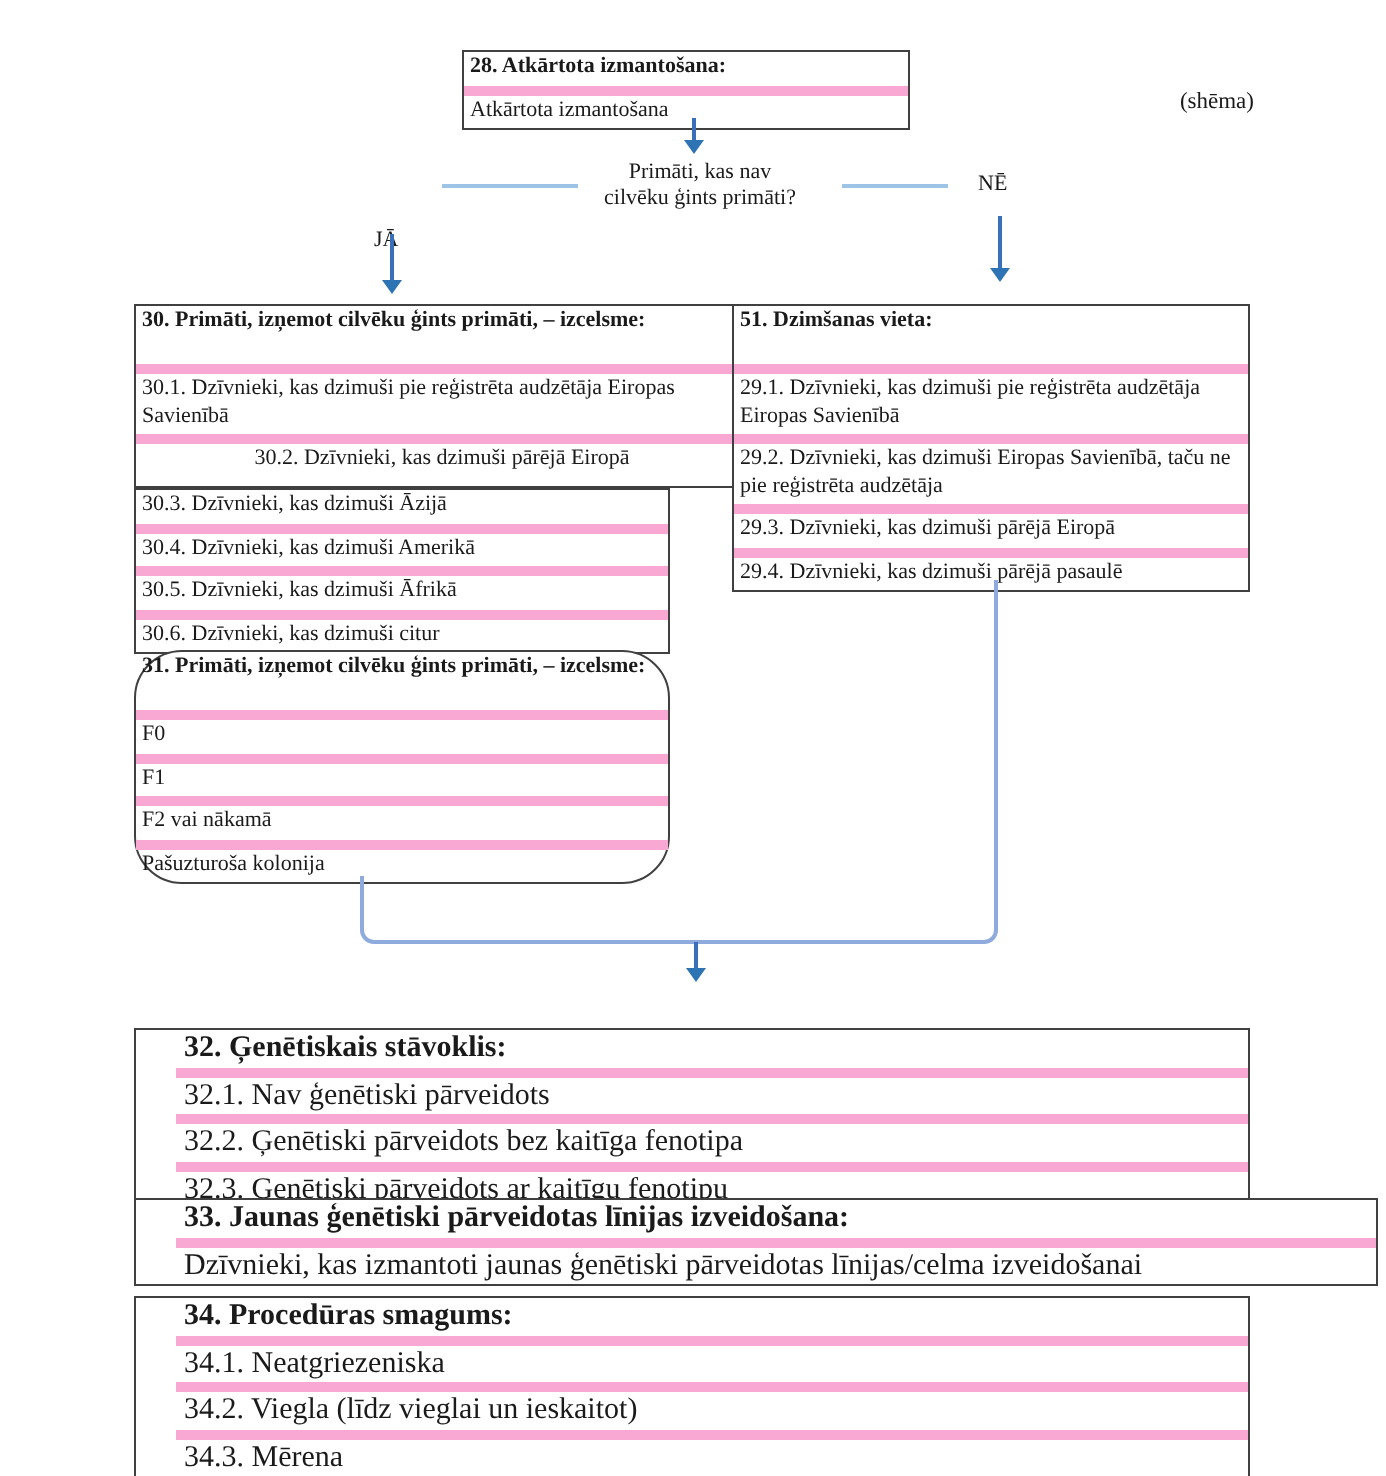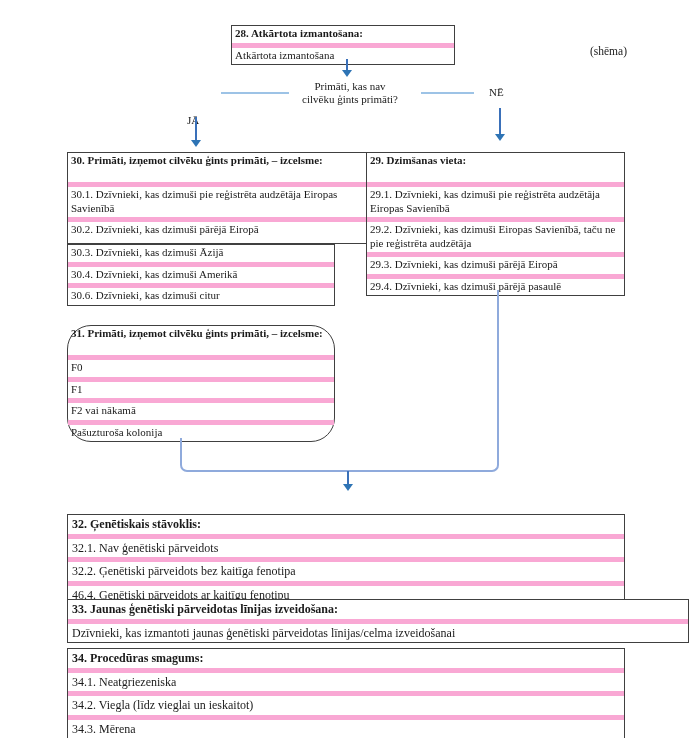--- a/index.html
+++ b/index.html
@@ -29,26 +29,27 @@
   }
   .tbl .cell {
     padding: 1px 3px 2px 3px;
     font-size: 11px;
     line-height: 13.5px;
     border-top: 5px solid #f9a8d4;
   }
   .tbl .cell:first-child { border-top: none; }
   .tbl .hdr { font-weight: bold; }
   .big .cell {
-    font-size: 12px;
+    font-size: 15px;
     line-height: 14px;
     padding: 2px 4px 2.5px 4px;
+    margin-left: 20px;
   }
   .h2l { min-height: 29px; }   
-  .r2l { min-height: 26px; }   
+  .r2l { min-height: 26px; text-align: center; }   
   
   .question {
     position: absolute;
     left: 278px;
     top: 80px;
     width: 144px;
     text-align: center;
     font-size: 11px;
     line-height: 13px;
   }
@@ -137,25 +138,26 @@
 
   <div class="tbl" style="left:67px; top:152px; width:308px;">
     <div class="cell hdr h2l">30. Primāti, izņemot cilvēku ģints primāti, – izcelsme:</div>
     <div class="cell h2l">30.1. Dzīvnieki, kas dzimuši pie reģistrēta audzētāja Eiropas Savienībā</div>
     <div class="cell r2l">30.2. Dzīvnieki, kas dzimuši pārējā Eiropā</div>
   </div>
 
   <div class="tbl" style="left:67px; top:244px; width:268px;">
     <div class="cell">30.3. Dzīvnieki, kas dzimuši Āzijā</div>
     <div class="cell">30.4. Dzīvnieki, kas dzimuši Amerikā</div>
+    <div class="cell">30.5. Dzīvnieki, kas dzimuši Āfrikā</div>
     <div class="cell">30.6. Dzīvnieki, kas dzimuši citur</div>
   </div>
 
   <div class="tbl" style="left:366px; top:152px; width:259px;">
-    <div class="cell hdr h2l">29. Dzimšanas vieta:</div>
+    <div class="cell hdr h2l">51. Dzimšanas vieta:</div>
     <div class="cell h2l">29.1. Dzīvnieki, kas dzimuši pie reģistrēta audzētāja Eiropas Savienībā</div>
     <div class="cell h2l">29.2. Dzīvnieki, kas dzimuši Eiropas Savienībā, taču ne pie reģistrēta audzētāja</div>
     <div class="cell">29.3. Dzīvnieki, kas dzimuši pārējā Eiropā</div>
     <div class="cell">29.4. Dzīvnieki, kas dzimuši pārējā pasaulē</div>
   </div>
 
   <div class="tbl" style="left:67px; top:325px; width:268px;border-radius:24px;">
     <div class="cell hdr h2l">31. Primāti, izņemot cilvēku ģints primāti, – izcelsme:</div>
     <div class="cell">F0</div>
     <div class="cell">F1</div>
@@ -167,21 +169,21 @@
   <div class="bracket"></div>
   <div class="arrow" style="left:343px; top:471px; width:10px; height:20px;">
     <div class="stem" style="height:14px;"></div>
     <div class="head" style="top:13px;"></div>
   </div>
 
   <div class="tbl big" style="left:67px; top:514px; width:558px;">
     <div class="cell hdr">32. Ģenētiskais stāvoklis:</div>
     <div class="cell">32.1. Nav ģenētiski pārveidots</div>
     <div class="cell">32.2. Ģenētiski pārveidots bez kaitīga fenotipa</div>
-    <div class="cell">46.4. Ģenētiski pārveidots ar kaitīgu fenotipu</div>
+    <div class="cell">32.3. Ģenētiski pārveidots ar kaitīgu fenotipu</div>
   </div>
 
   <div class="tbl big" style="left:67px; top:599px; width:622px;">
     <div class="cell hdr">33. Jaunas ģenētiski pārveidotas līnijas izveidošana:</div>
     <div class="cell">Dzīvnieki, kas izmantoti jaunas ģenētiski pārveidotas līnijas/celma izveidošanai</div>
   </div>
 
   <div class="tbl big" style="left:67px; top:648px; width:558px;">
     <div class="cell hdr">34. Procedūras smagums:</div>
     <div class="cell">34.1. Neatgriezeniska</div>

